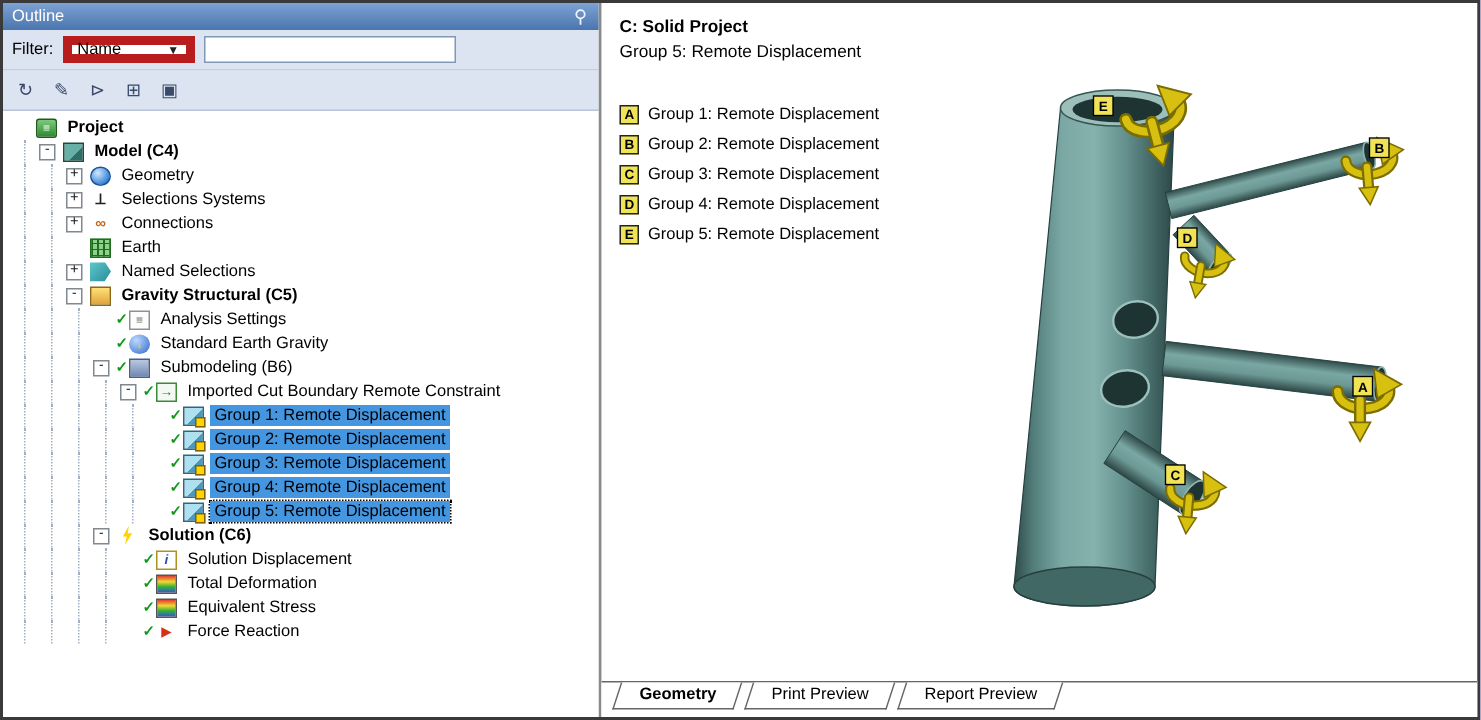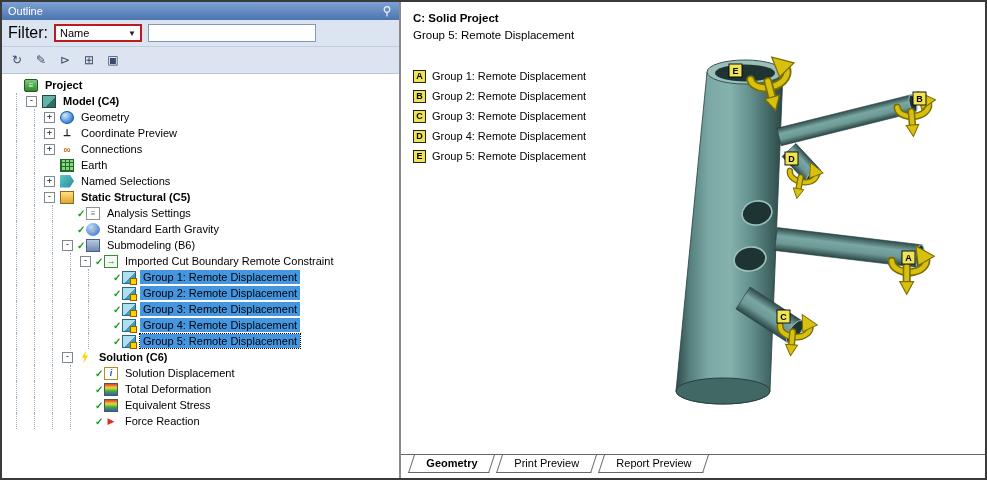--- a/index.html
+++ b/index.html
@@ -5,22 +5,22 @@
   html,body{margin:0;padding:0;background:#fff;}
   body{width:987px;height:480px;font-family:"Liberation Sans",sans-serif;font-size:11px;color:#000;}
   .window{width:987px;height:480px;box-sizing:border-box;border:2px solid #3a3a3a;display:flex;background:#6d28d9;overflow:hidden;}
 
   
   .outline-panel{width:399px;flex:0 0 399px;border-right:2px solid #8a8a8a;display:flex;flex-direction:column;background:#fff;box-sizing:border-box;}
   .titlebar{height:18px;background:linear-gradient(#7da2d4,#4a75ad);color:#fff;display:flex;align-items:center;padding:0 6px;flex:0 0 18px;}
   .titlebar .t{flex:1;font-size:11px;}
   .pinbtn{width:12px;height:12px;display:flex;align-items:center;justify-content:center;}
   .filterrow{height:26px;background:#dbe4f0;display:flex;align-items:center;gap:6px;padding:0 6px;flex:0 0 26px;border-bottom:1px solid #c2cee0;}
-  .filterrow .flabel{font-size:16px;}
-  .fselect{width:88px;height:18px;background:#fff;border:2px solid #b91c1c;display:flex;align-items:center;padding:0 4px;box-sizing:border-box;}
+  .filterrow .flabel{font-size:11px;}
+  .fselect{width:88px;height:18px;background:#fff;border:6px solid #b91c1c;display:flex;align-items:center;padding:0 4px;box-sizing:border-box;}
   .fselect .val{flex:1;}
   .fselect .arr{font-size:8px;color:#222;}
   .finput{width:168px;height:18px;border:1px solid #8098b8;box-sizing:border-box;font-size:11px;padding:0 3px;font-family:"Liberation Sans",sans-serif;}
   .toolbar{height:26px;background:#dbe4f0;display:flex;align-items:center;gap:2px;padding:0 4px;flex:0 0 26px;border-bottom:1px solid #b8c4d8;}
   .tbtn{width:22px;height:20px;display:flex;align-items:center;justify-content:center;font-size:12px;color:#3a4a6a;border:1px solid transparent;background:transparent;cursor:default;}
   .treearea{flex:1;overflow:hidden;background:#fff;padding:3px 0 0 2px;}
 
   .trow{display:flex;align-items:center;height:16px;white-space:nowrap;padding-left:4px;}
   .trow.b .lbl{font-weight:bold;}
   .ind{width:18px;height:16px;flex:0 0 18px;position:relative;}
@@ -134,21 +134,21 @@
           <span class="ind"></span>
           <span class="exp">+</span>
           <span class="ti" data-icon="geometry"></span>
           <span class="lbl">Geometry</span>
         </div>
         <div class="trow">
           <span class="ind"></span>
           <span class="ind"></span>
           <span class="exp">+</span>
           <span class="ti" data-icon="coordinate-systems"></span>
-          <span class="lbl">Coordinate Preview</span>
+          <span class="lbl">Selections Systems</span>
         </div>
         <div class="trow">
           <span class="ind"></span>
           <span class="ind"></span>
           <span class="exp">+</span>
           <span class="ti" data-icon="connections"></span>
           <span class="lbl">Connections</span>
         </div>
         <div class="trow">
           <span class="ind"></span>
@@ -162,21 +162,21 @@
           <span class="ind"></span>
           <span class="exp">+</span>
           <span class="ti" data-icon="named-selections"></span>
           <span class="lbl">Named Selections</span>
         </div>
         <div class="trow b">
           <span class="ind"></span>
           <span class="ind"></span>
           <span class="exp">-</span>
           <span class="ti" data-icon="static-structural"></span>
-          <span class="lbl">Static Structural (C5)</span>
+          <span class="lbl">Gravity Structural (C5)</span>
         </div>
         <div class="trow">
           <span class="ind"></span>
           <span class="ind"></span>
           <span class="ind"></span>
           <span class="exp none"></span>
           <span class="chk">✓</span>
           <span class="ti" data-icon="analysis-settings"></span>
           <span class="lbl">Analysis Settings</span>
         </div>

